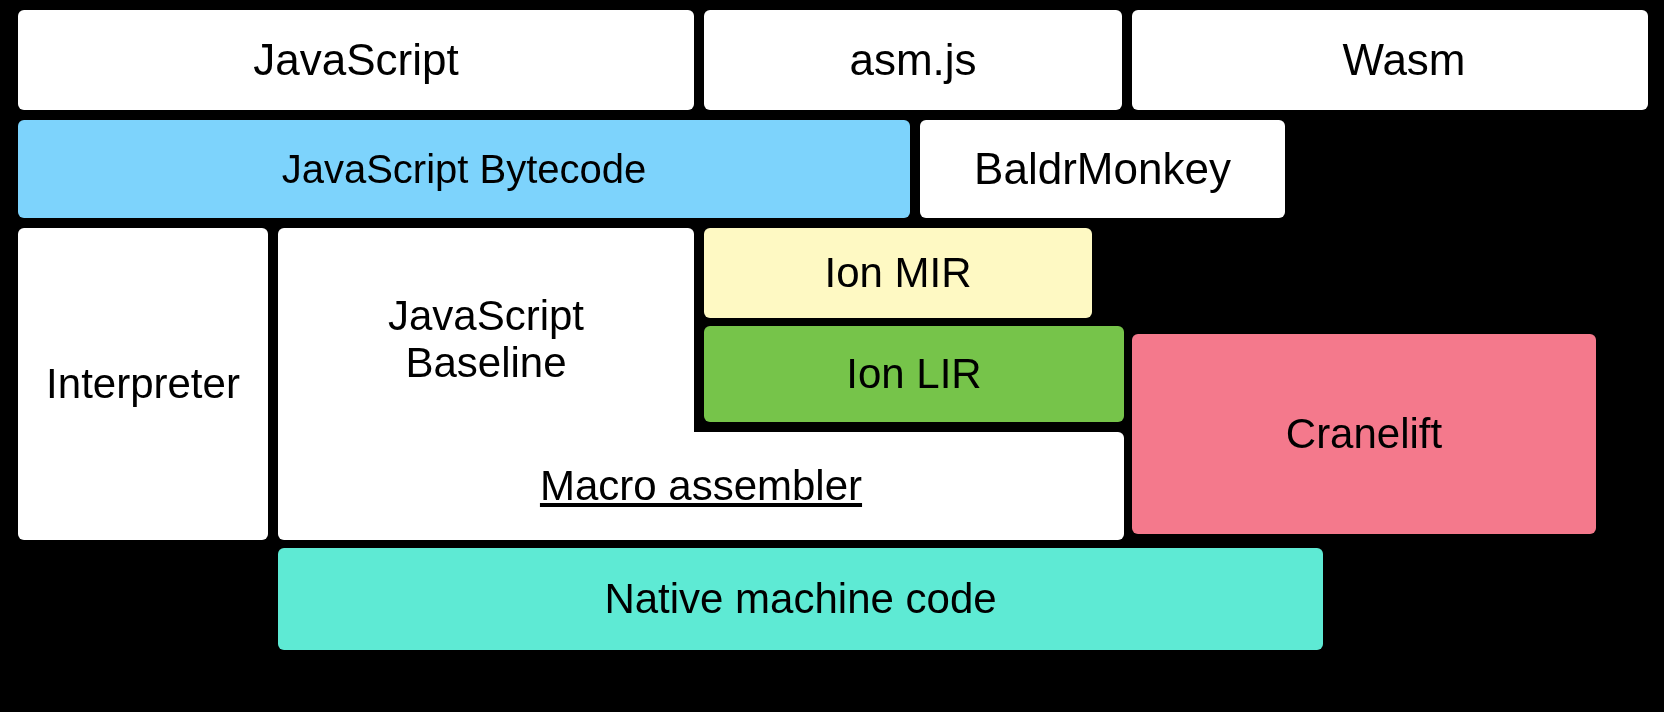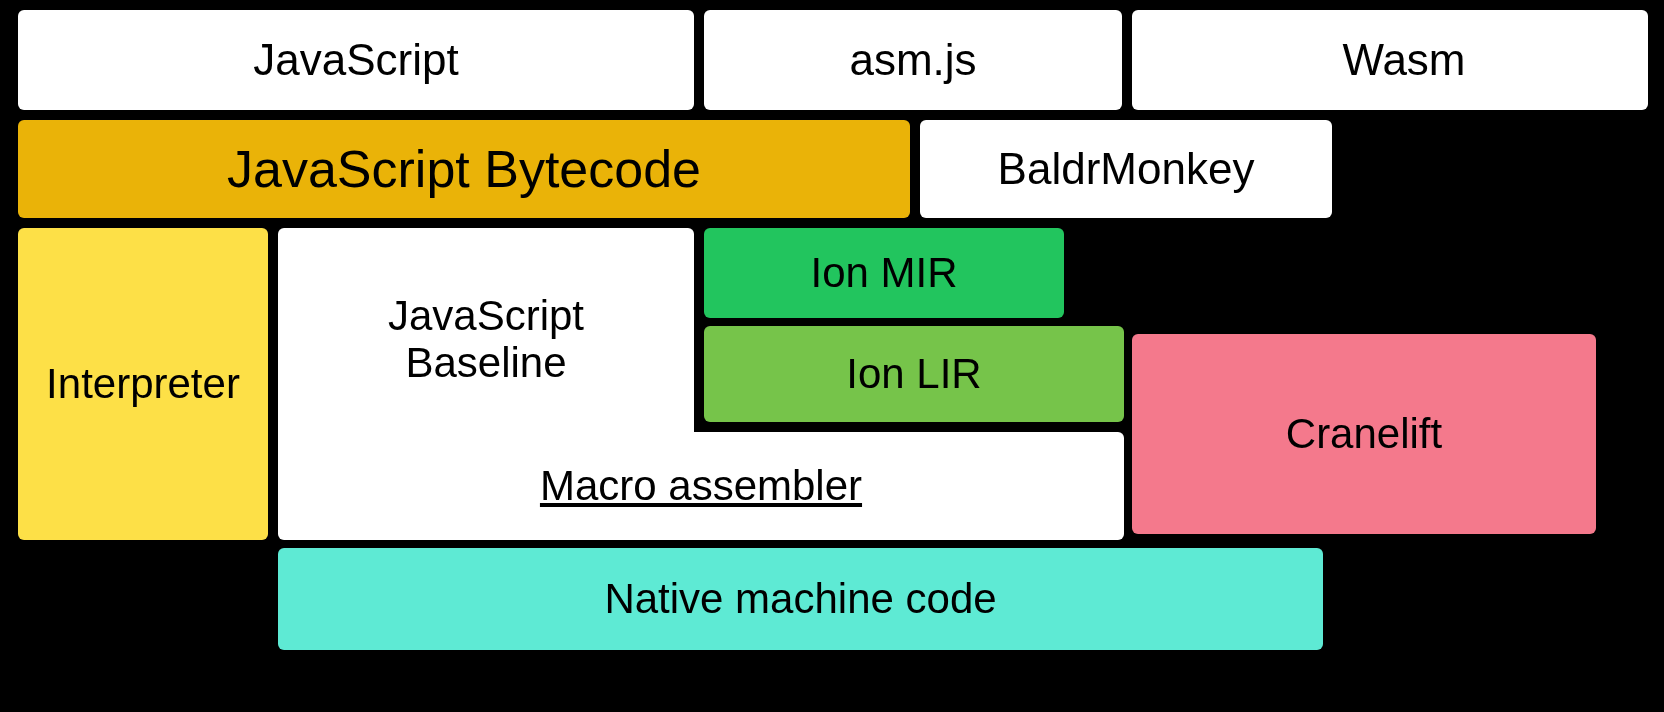--- a/index.html
+++ b/index.html
@@ -29,23 +29,23 @@
     -webkit-font-smoothing: antialiased;
   }
 </style>
 </head>
 <body>
 
 <div id="canvas">
     <div class="box" style="left: 18px; top: 10px; width: 676px; height: 100px; background: rgb(255, 255, 255); font-size: 44px;">JavaScript</div>
     <div class="box" style="left: 704px; top: 10px; width: 418px; height: 100px; background: rgb(255, 255, 255); font-size: 44px;">asm.js</div>
     <div class="box" style="left: 1132px; top: 10px; width: 516px; height: 100px; background: rgb(255, 255, 255); font-size: 44px; padding-left: 28px;">Wasm</div>
-    <div class="box" style="left: 18px; top: 120px; width: 892px; height: 98px; background: #eab308; font-size: 52px;">JavaScript Bytecode</div>
-    <div class="box" style="left: 920px; top: 120px; width: 412px; height: 98px; background: rgb(255, 255, 255); font-size: 44px;">BaldrMonkey</div>
-    <div class="box" style="left: 18px; top: 228px; width: 250px; height: 312px; background: #fde047; font-size: 42px;">Interpreter</div>
+    <div class="box" style="left: 18px; top: 120px; width: 892px; height: 98px; background: #7dd3fc; font-size: 40px;">JavaScript Bytecode</div>
+    <div class="box" style="left: 920px; top: 120px; width: 365px; height: 98px; background: rgb(255, 255, 255); font-size: 44px;">BaldrMonkey</div>
+    <div class="box" style="left: 18px; top: 228px; width: 250px; height: 312px; background: #ffffff; font-size: 42px;">Interpreter</div>
     <div class="box" style="left: 278px; top: 228px; width: 416px; height: 222px; background: rgb(255, 255, 255); font-size: 42px;">JavaScript
 Baseline</div>
-    <div class="box" style="left: 704px; top: 228px; width: 360px; height: 90px; background: #22c55e; font-size: 42px;">Ion MIR</div>
+    <div class="box" style="left: 704px; top: 228px; width: 388px; height: 90px; background: #fef9c3; font-size: 42px;">Ion MIR</div>
     <div class="box" style="left: 704px; top: 326px; width: 420px; height: 96px; background: rgb(118, 196, 74); font-size: 42px;">Ion LIR</div>
     <div class="box" style="left: 1132px; top: 334px; width: 464px; height: 200px; background: rgb(244, 121, 140); font-size: 42px;">Cranelift</div>
     <div class="box" style="left: 278px; top: 432px; width: 846px; height: 108px; background: rgb(255, 255, 255); font-size: 42px; text-decoration: underline;">Macro assembler</div>
     <div class="box" style="left: 278px; top: 548px; width: 1045px; height: 102px; background: #5eead4; font-size: 42px;">Native machine code</div>
   </div>
 
 </body></html>

